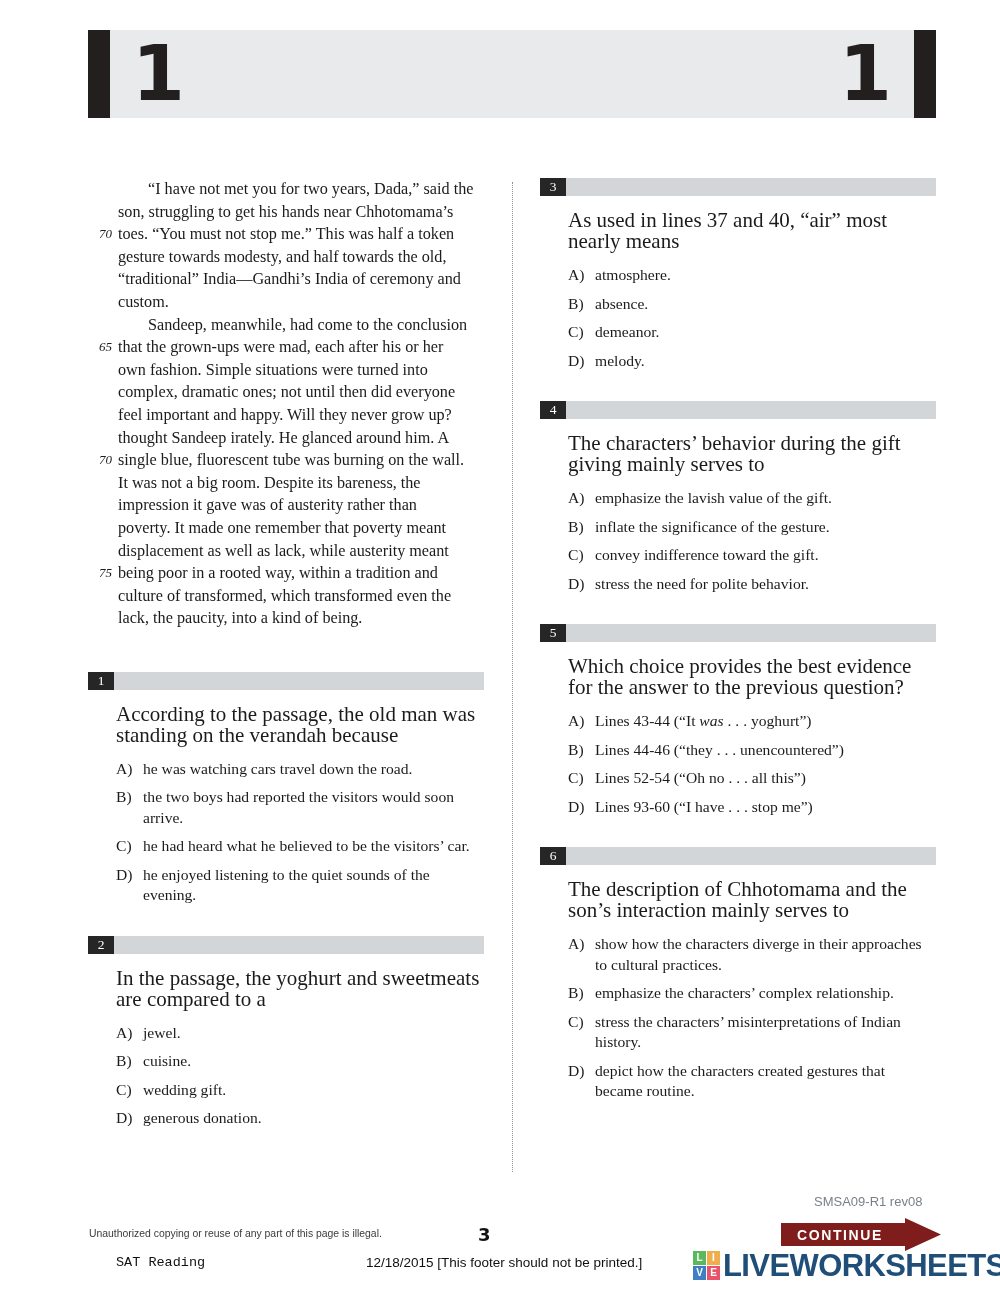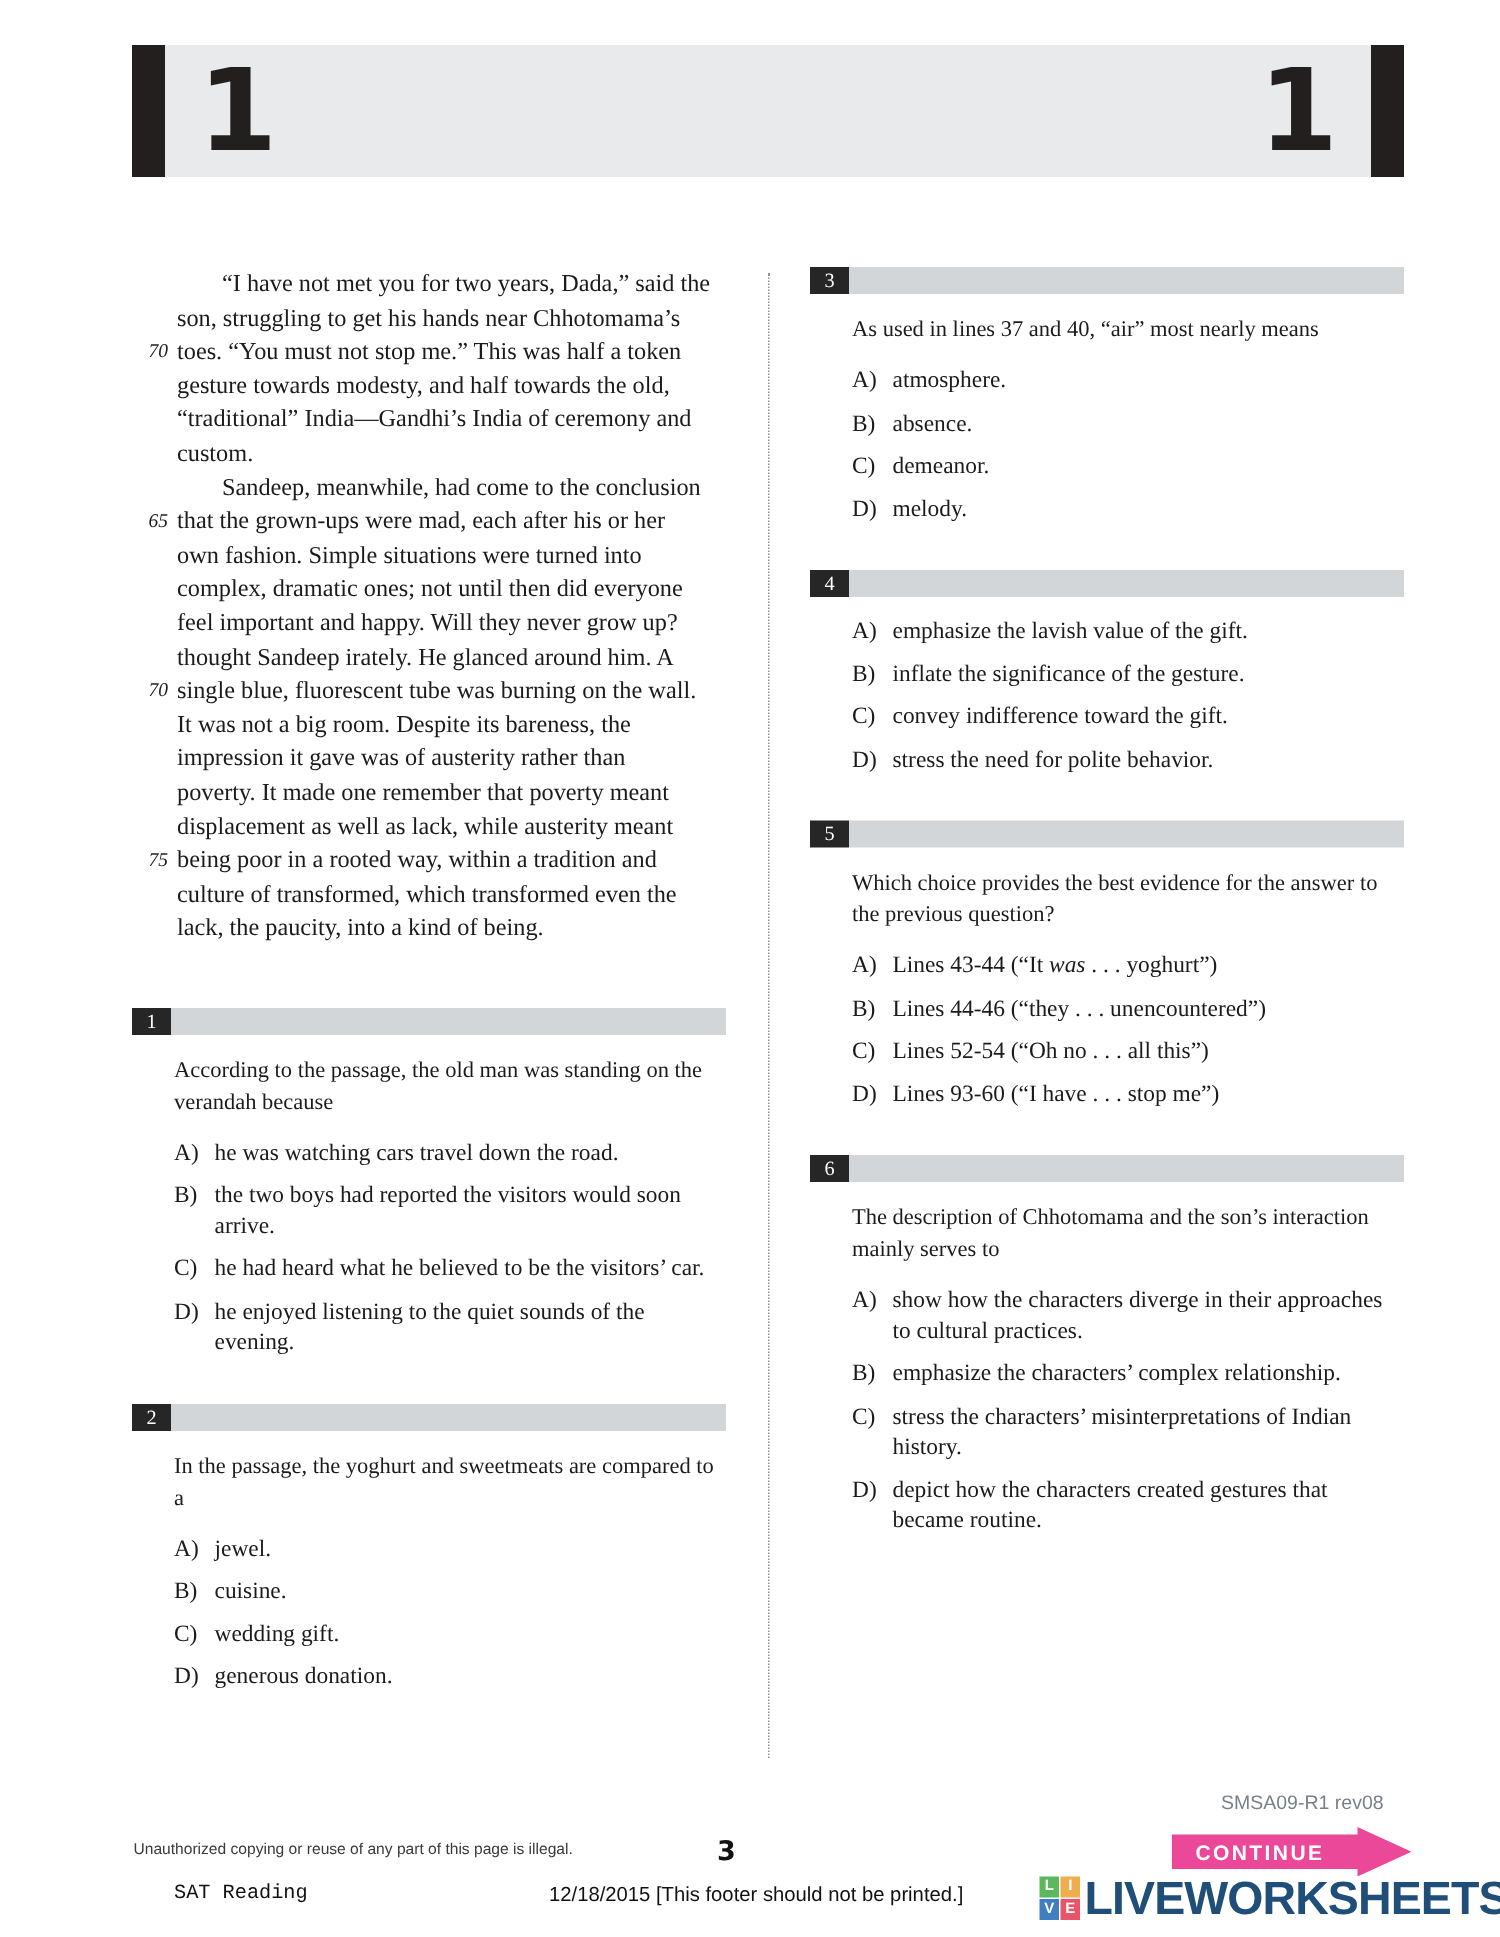--- a/index.html
+++ b/index.html
@@ -114,21 +114,21 @@
     text-align: center;
     font-family: "Liberation Serif", serif;
   }
   .qbar {
     flex: 1 1 auto;
     background: #d3d6d8;
   }
 
   .qstem {
     margin: 14px 0 0 28px;
-    font-size: 15px;
+    font-size: 21px;
     line-height: 21px;
     max-width: 368px;
   }
   .choices {
     margin: 13px 0 0 28px;
     list-style: none;
     padding: 0;
   }
   .choice {
     display: flex;
@@ -188,21 +188,21 @@
     color: #111;
   }
 
   
   .continue {
     position: absolute;
     left: 781px;
     top: 1218px;
     width: 160px;
     height: 33px;
-    background: #ec4899;
+    background: #7f1d1d;
     color: #ffffff;
     font-family: "Liberation Sans", sans-serif;
     font-weight: bold;
     font-size: 14px;
     letter-spacing: 1.6px;
     display: flex;
     align-items: center;
     padding-left: 16px;
     box-sizing: border-box;
     clip-path: polygon(0 5px, 124px 5px, 124px 0, 160px 16.5px, 124px 33px, 124px 28px, 0 28px);
@@ -370,20 +370,21 @@
               <span class="choice-letter">D)</span>
               <span class="choice-text">melody.</span>
             </li>
           </ul>
         </div>
         <div class="qblock">
           <div class="qhead">
             <div class="qbadge">4</div>
             <div class="qbar"></div>
           </div>
+          <div class="qstem">The characters’ behavior during the gift giving mainly serves to</div>
           <ul class="choices">
             <li class="choice">
               <span class="choice-letter">A)</span>
               <span class="choice-text">emphasize the lavish value of the gift.</span>
             </li>
             <li class="choice">
               <span class="choice-letter">B)</span>
               <span class="choice-text">inflate the significance of the gesture.</span>
             </li>
             <li class="choice">

